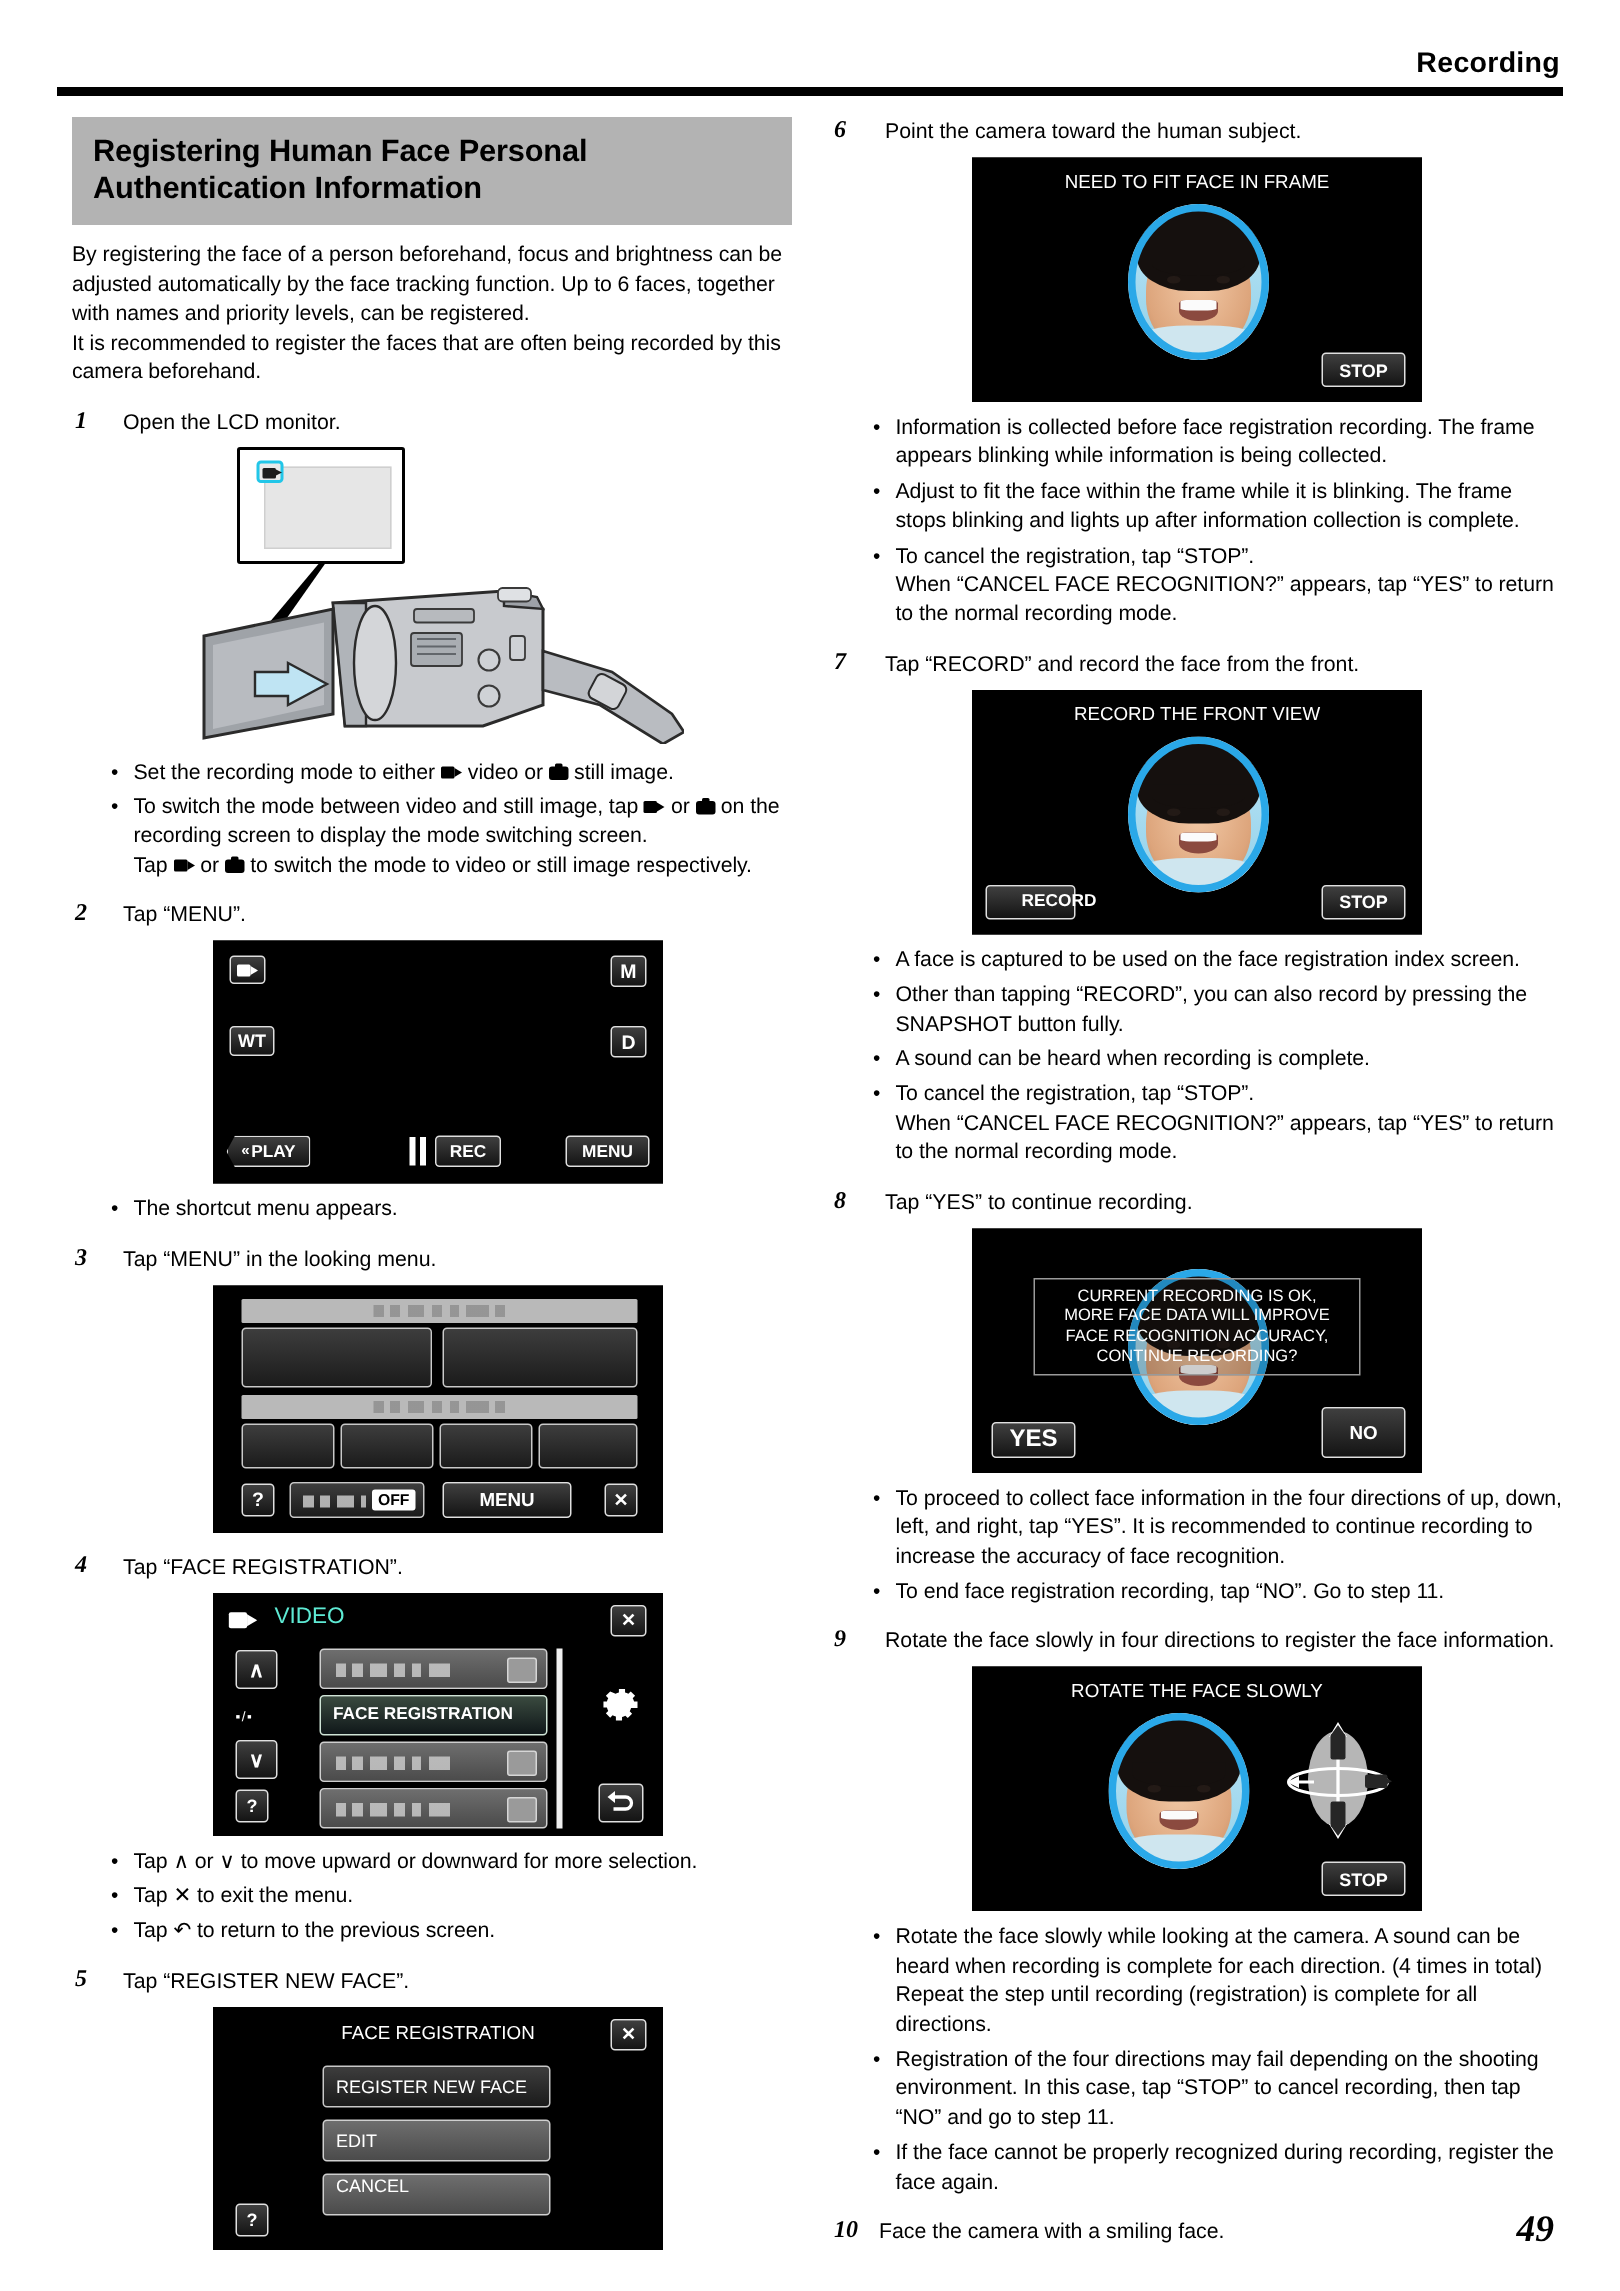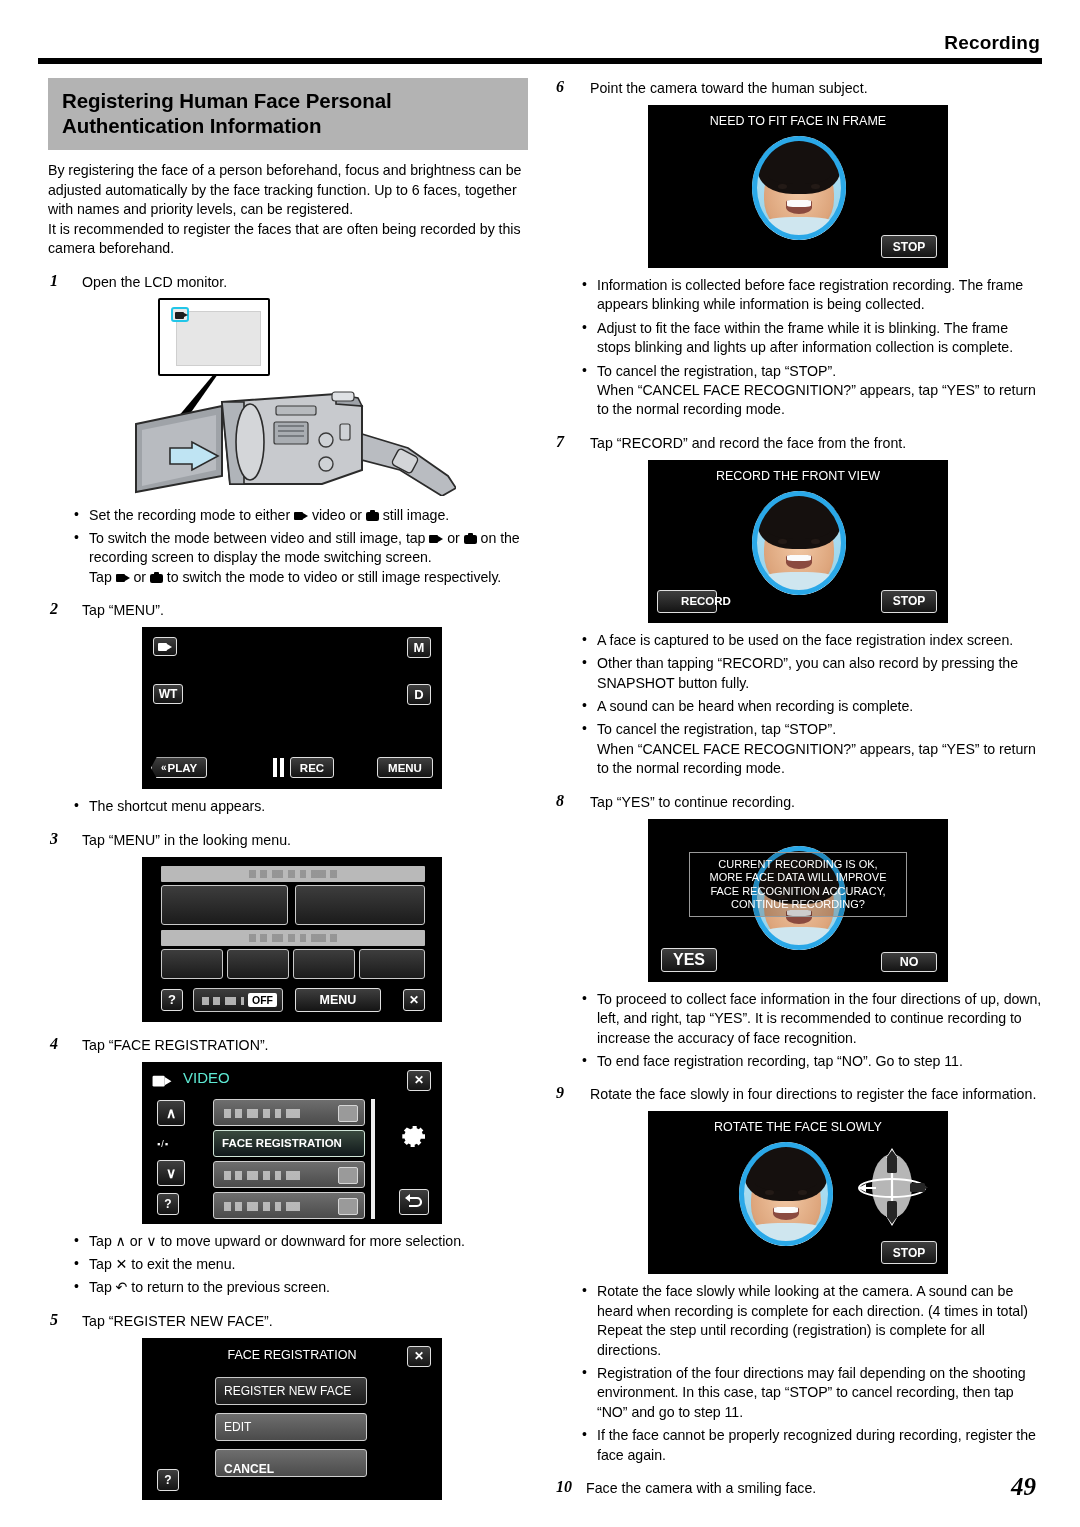--- a/index.html
+++ b/index.html
@@ -355,22 +355,22 @@
         <div class="sq-btn" style="right:10px;top:7px;width:24px;height:21px;font-size:12px;">✕</div>
 
         <div class="mrow-dark" style="left:72px;top:38px;width:152px;height:28px;display:flex;align-items:center;
              padding-left:8px;color:#fff;font-size:12px;">
           <span>REGISTER NEW FACE</span>
         </div>
         <div class="mrow-mid" style="left:72px;top:74px;width:152px;height:28px;display:flex;align-items:center;
              padding-left:8px;color:#fff;font-size:12px;">
           <span>EDIT</span>
         </div>
-        <div class="mrow-mid" style="left:72px;top:110px;width:152px;height:28px;display:flex;align-items:flex-end;
-             padding-left:8px;color:#fff;font-size:12px;font-weight:bold;">
+        <div class="mrow-mid" style="left:72px;top:110px;width:152px;height:28px;display:flex;align-items:flex-start;
+             padding-left:8px;color:#fff;font-size:12px;">
           <span>CANCEL</span>
         </div>
         <div class="sq-btn" style="left:14px;bottom:8px;width:22px;height:22px;font-size:12px;">?</div>
       </div>
     </div>
 
   </div>
 
   <div class="col-right">
 
@@ -455,21 +455,21 @@
             <div class="mouth"></div>
           <div class="ring"></div>
         </div>
         <div class="msgbox" style="left:40px;top:32px;width:218px;padding:5px 4px;font-size:11px;background:rgba(0,0,0,0.18);">
           <div>CURRENT RECORDING IS OK,</div>
           <div>MORE FACE DATA WILL IMPROVE</div>
           <div>FACE RECOGNITION ACCURACY,</div>
           <div>CONTINUE RECORDING?</div>
         </div>
         <div class="sq-btn" style="left:12px;bottom:9px;width:56px;height:24px;font-size:16px;z-index:7;">YES</div>
-        <div class="sq-btn" style="right:10px;bottom:9px;width:56px;height:20px;font-size:12.5px;z-index:7;">NO</div>
+        <div class="sq-btn" style="right:10px;bottom:9px;width:56px;height:34px;font-size:12.5px;z-index:7;">NO</div>
       </div>
     </div>
 
     <div class="bullets r">
       <div class="bul">To proceed to collect face information in the four directions of up, down, left, and right, tap “YES”. It is recommended to continue recording to increase the accuracy of face recognition.</div>
       <div class="bul">To end face registration recording, tap “NO”. Go to step 11.</div>
     </div>
 
     <div class="step r">
       <span class="num">9</span>

